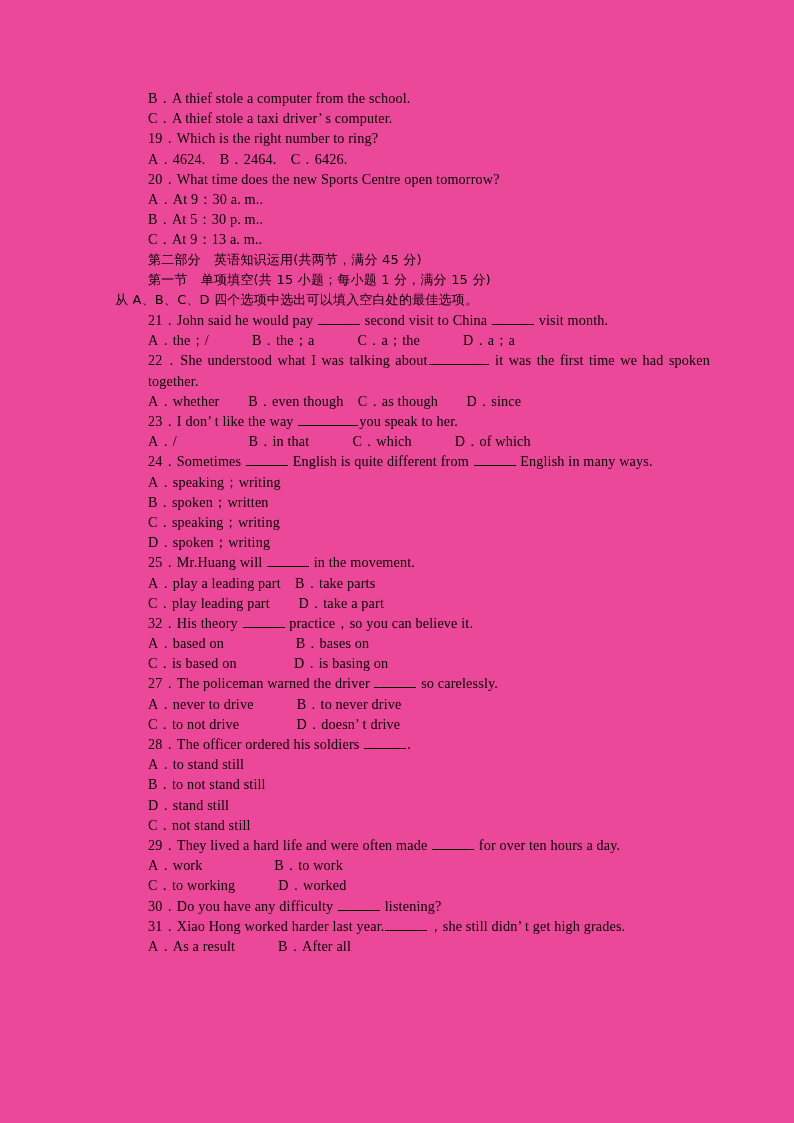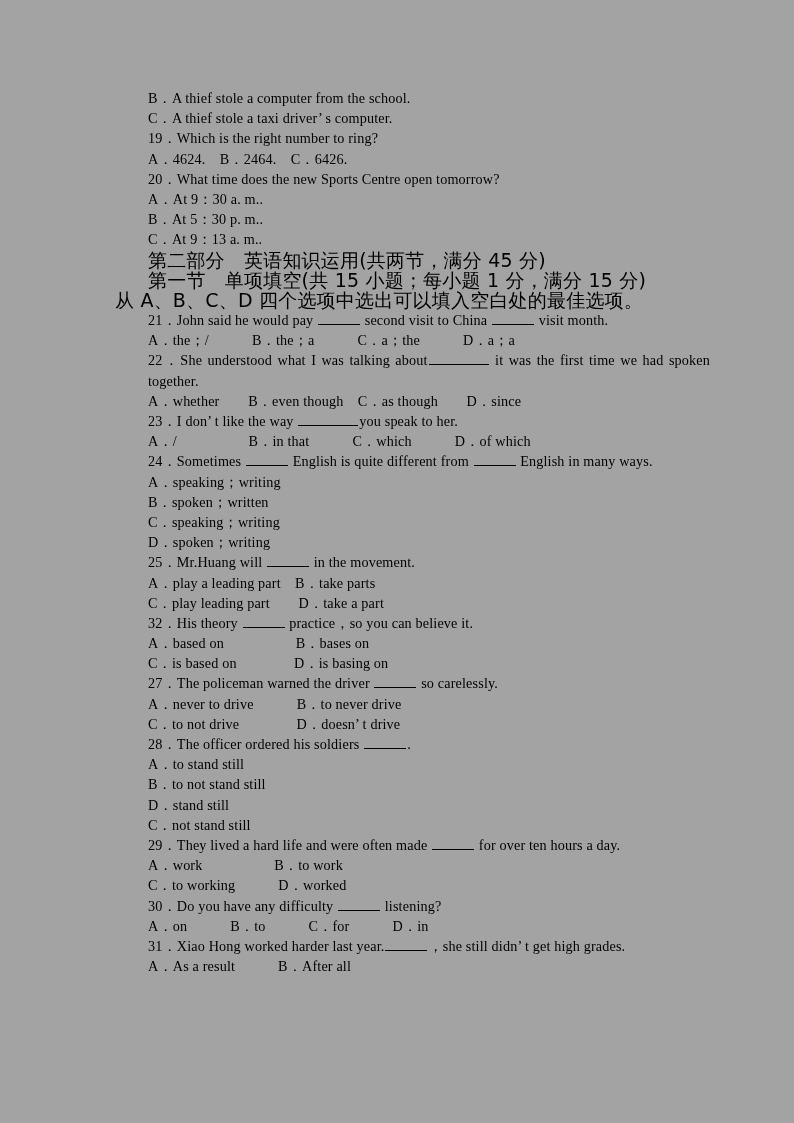--- a/index.html
+++ b/index.html
@@ -14,21 +14,21 @@
     font-family: "Liberation Serif", "DejaVu Serif", serif;
     color: #000000;
     overflow: hidden;
   }
   #page {
     position: absolute;
     left: 0;
     top: 0;
     width: 794px;
     height: 1123px;
-    background: #a3a3a3;
+    background: #ec4899;
   }
   #doc-body {
     position: absolute;
     left: 115px;
     top: 88px;
     width: 566px;
   }
   .ln {
     font-size: 14.2px;
     line-height: 20.2px;
@@ -41,21 +41,21 @@
   }
   
   .ind {
     padding-left: 33px;
   }
   .noind {
     padding-left: 0;
   }
   .cn {
     font-family: "DejaVu Sans", "Liberation Sans", sans-serif;
-    font-size: 19px;
+    font-size: 13px;
     letter-spacing: 0.2px;
   }
   .just {
     text-align: justify;
     text-align-last: left;
     white-space: normal;
     width: 562px;
   }
   .blank {
     display: inline-block;
@@ -117,19 +117,18 @@
     <div class="ln ind">A．to stand still</div>
     <div class="ln ind">B．to not stand still</div>
     <div class="ln ind">D．stand still</div>
     <div class="ln ind">C．not stand still</div>
 
     <div class="ln ind"><span>29．</span><span>They lived a hard life and were often made </span><span class="blank b-md"></span><span> for over ten hours a day.</span></div>
     <div class="ln ind">A．work　　　　　B．to work</div>
     <div class="ln ind">C．to working　　　D．worked</div>
 
     <div class="ln ind"><span>30．</span><span>Do you have any difficulty </span><span class="blank b-md"></span><span> listening?</span></div>
-    <div class="ln ind">A．on　　　B．to　　　C．for　　　D．in</div>
 
     <div class="ln ind"><span>31．</span><span>Xiao Hong worked harder last year.</span><span class="blank b-md"></span><span>，she still didn’ t get high grades.</span></div>
     <div class="ln ind">A．As a result　　　B．After all</div>
 
   </div>
 </div>
 
 </body></html>

